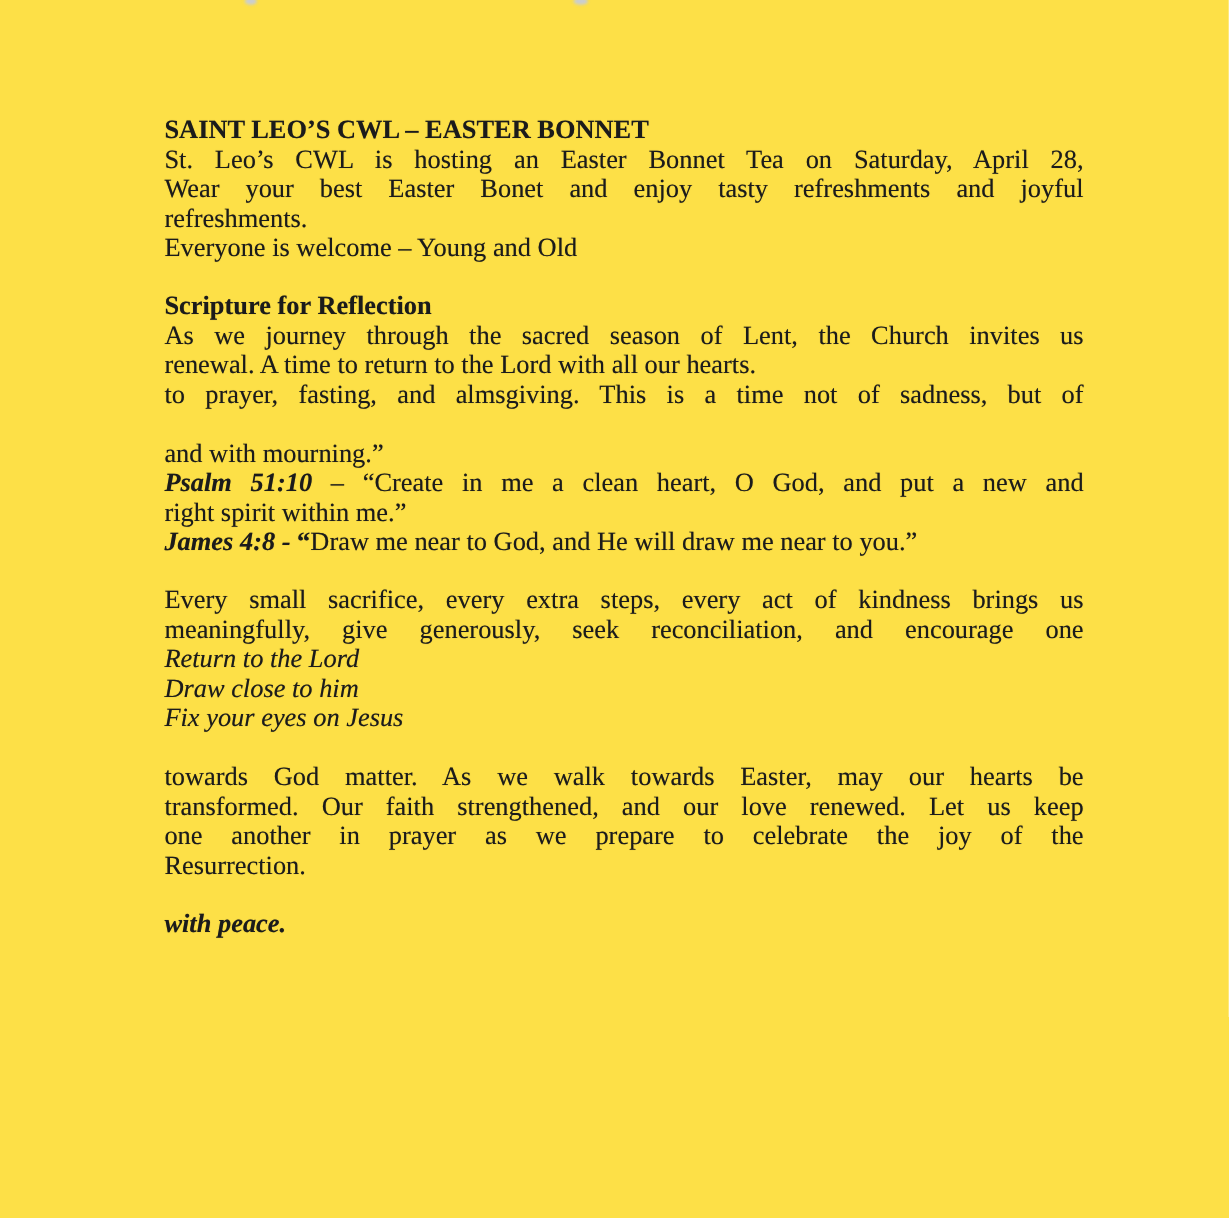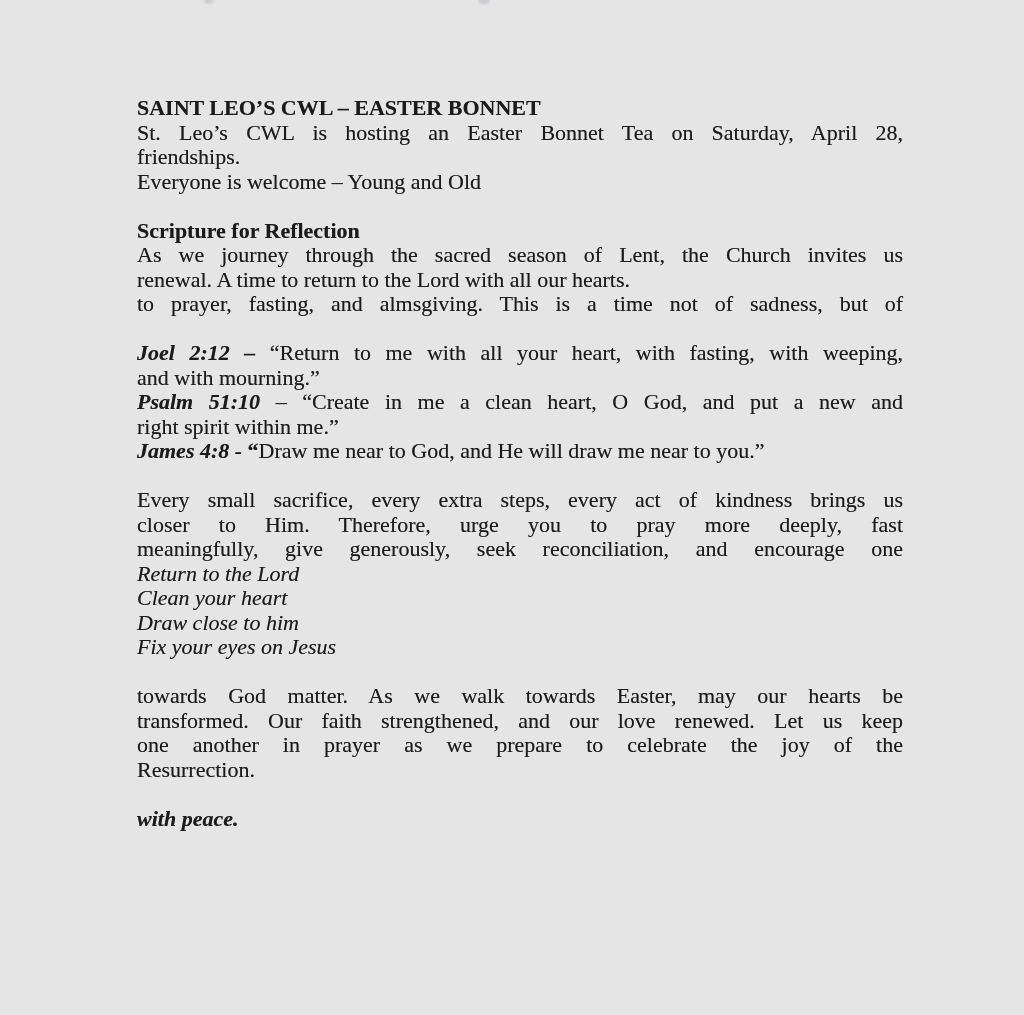--- a/index.html
+++ b/index.html
@@ -6,21 +6,21 @@
   body{
     width:1024px;height:1015px;
     background:#ffffff;
     font-family:"Liberation Serif","DejaVu Serif",serif;
     color:#1b1b1b;
     overflow:hidden;
   }
   .page{
     position:relative;
     width:1024px;height:1015px;
-    background:#e5e5e5;
+    background:#fde047;
     overflow:hidden;
   }
   .doc{
     position:absolute;
     left:137px;top:96px;
     width:766px;
     font-size:22px;
     line-height:24.5px;
     text-shadow:0 0 0.6px rgba(30,30,30,0.5);
   }
@@ -42,39 +42,37 @@
 </style>
 </head>
 <body>
 
 <div class="page">
   <div class="speck speck-1"></div>
   <div class="speck speck-2"></div>
   <div class="doc">
       <div class="line"><span class="s-b">SAINT LEO’S CWL – EASTER BONNET</span></div>
       <div class="line just"><span class="s-r">St. Leo’s CWL is hosting an Easter Bonnet Tea on Saturday, April 28,</span></div>
-      <div class="line"><span class="s-r">friendships.</span></div>
+      <div class="line just"><span class="s-r">Wear your best Easter Bonet and enjoy tasty refreshments and joyful</span></div>
+      <div class="line"><span class="s-r">refreshments.</span></div>
       <div class="line"><span class="s-r">Everyone is welcome – Young and Old</span></div>
       <div class="gap"></div>
       <div class="line"><span class="s-b">Scripture for Reflection</span></div>
       <div class="line just"><span class="s-r">As we journey through the sacred season of Lent, the Church invites us</span></div>
       <div class="line"><span class="s-r">renewal. A time to return to the Lord with all our hearts.</span></div>
       <div class="line just"><span class="s-r">to prayer, fasting, and almsgiving. This is a time not of sadness, but of</span></div>
       <div class="gap"></div>
-      <div class="line just"><span class="s-bi">Joel 2:12 – </span><span class="s-r">“Return to me with all your heart, with fasting, with weeping,</span></div>
       <div class="line"><span class="s-r">and with mourning.”</span></div>
       <div class="line just"><span class="s-bi">Psalm 51:10</span><span class="s-r"> – “Create in me a clean heart, O God, and put a new and</span></div>
       <div class="line"><span class="s-r">right spirit within me.”</span></div>
       <div class="line"><span class="s-bi">James 4:8 - </span><span class="s-b">“</span><span class="s-r">Draw me near to God, and He will draw me near to you.”</span></div>
       <div class="gap"></div>
       <div class="line just"><span class="s-r">Every small sacrifice, every extra steps, every act of kindness brings us</span></div>
-      <div class="line just"><span class="s-r">closer to Him. Therefore, urge you to pray more deeply, fast</span></div>
       <div class="line just"><span class="s-r">meaningfully, give generously, seek reconciliation, and encourage one</span></div>
       <div class="line"><span class="s-i">Return to the Lord</span></div>
-      <div class="line"><span class="s-i">Clean your heart</span></div>
       <div class="line"><span class="s-i">Draw close to him</span></div>
       <div class="line"><span class="s-i">Fix your eyes on Jesus</span></div>
       <div class="gap"></div>
       <div class="line just"><span class="s-r">towards God matter. As we walk towards Easter, may our hearts be</span></div>
       <div class="line just"><span class="s-r">transformed. Our faith strengthened, and our love renewed. Let us keep</span></div>
       <div class="line just"><span class="s-r">one another in prayer as we prepare to celebrate the joy of the</span></div>
       <div class="line"><span class="s-r">Resurrection.</span></div>
       <div class="gap"></div>
       <div class="line"><span class="s-bi">with peace.</span></div>
     </div>

